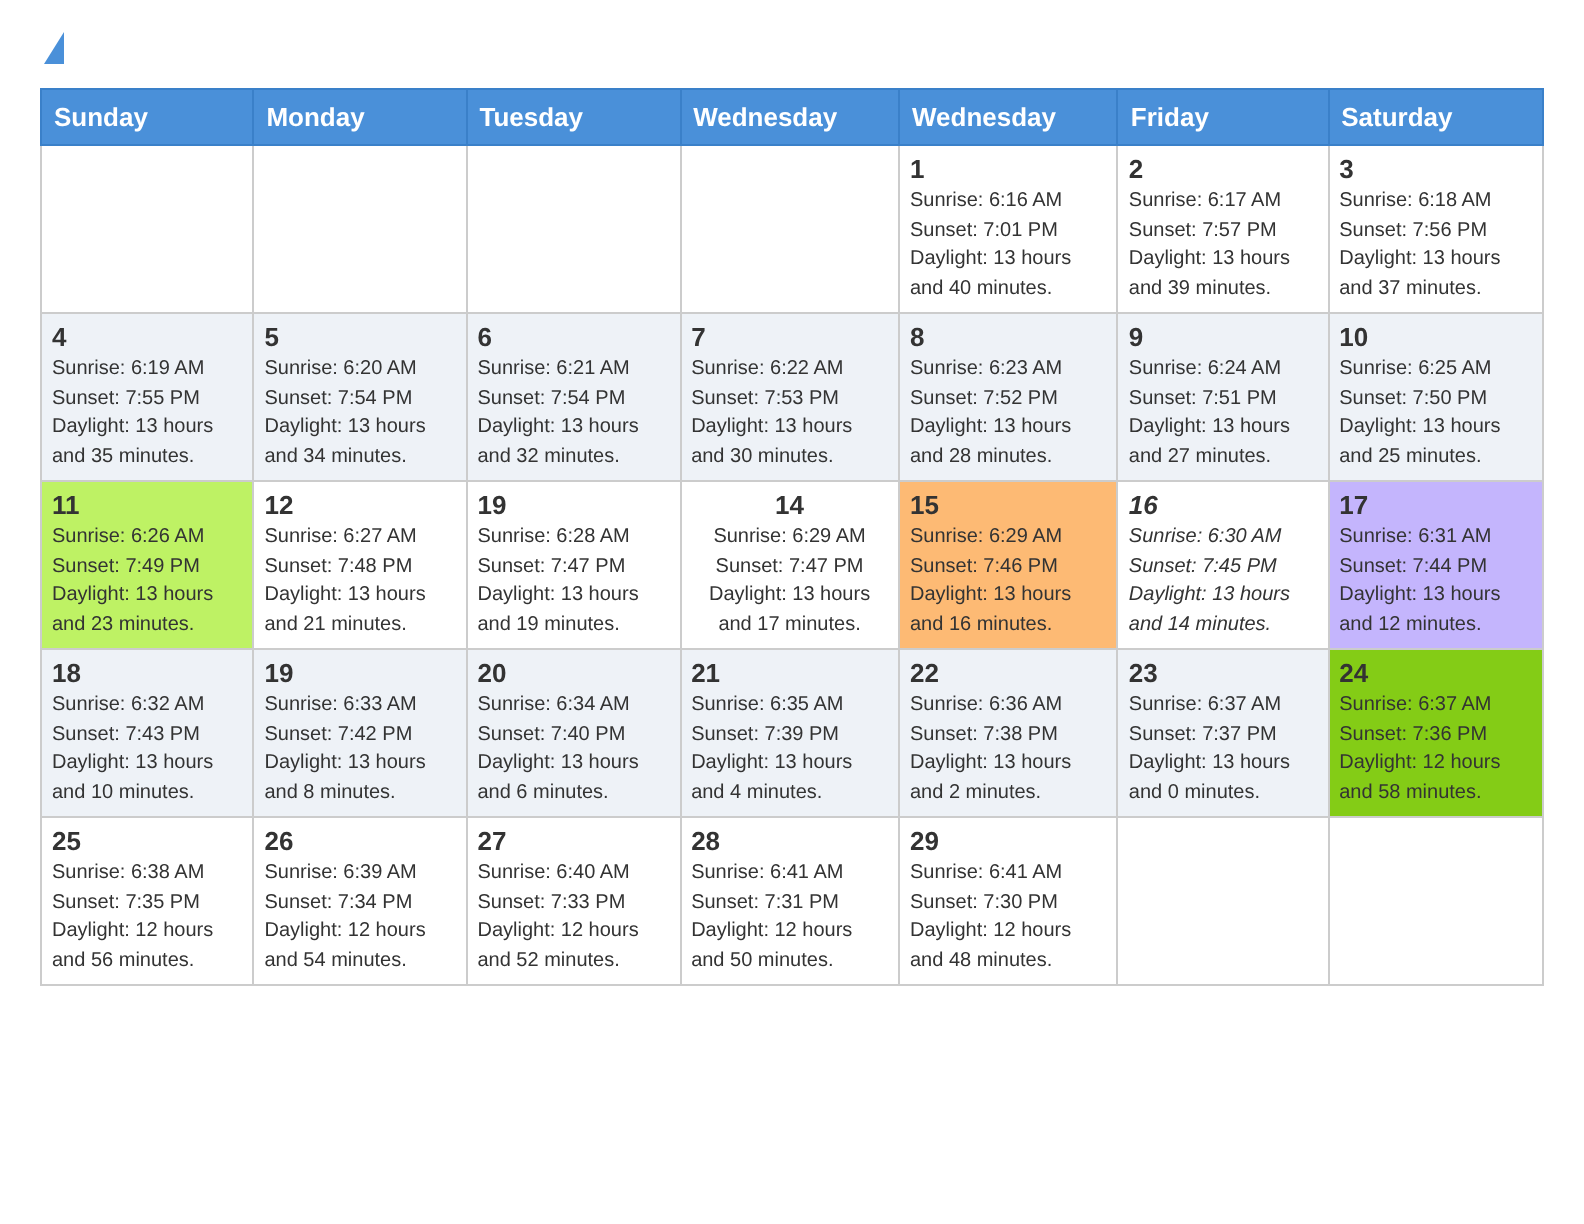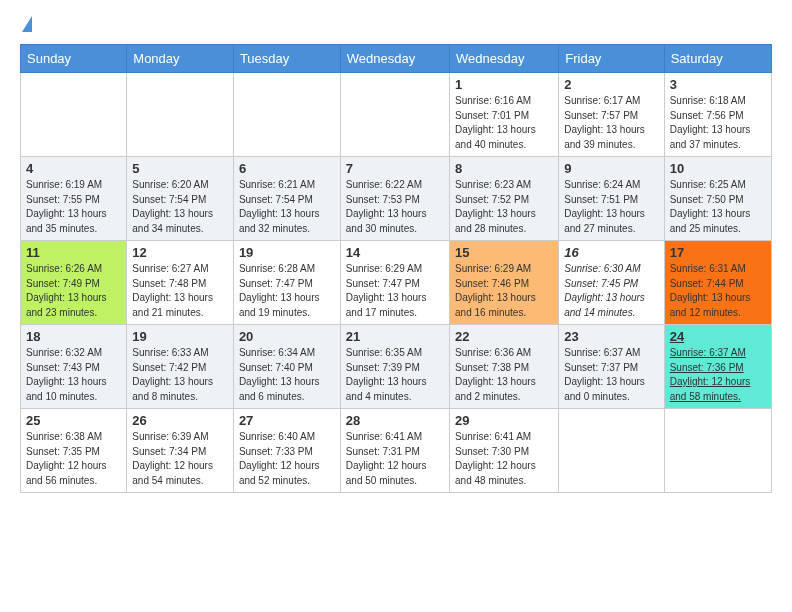--- a/index.html
+++ b/index.html
@@ -64,21 +64,21 @@
     }
     .calendar {
       width: 100%;
       border-collapse: collapse;
       border: 1px solid #ccc;
     }
     .calendar th {
       background: #4a90d9;
       color: #fff;
       font-size: 13px;
-      font-weight: normal;
+      font-weight: bold;
       padding: 6px 6px;
       text-align: left;
       border: 1px solid #3a80c9;
     }
     .calendar td {
       vertical-align: top;
       border: 1px solid #ccc;
       padding: 4px 5px;
       width: 113px;
       height: 82px;
@@ -231,42 +231,42 @@
 Daylight: 13 hours
 and 21 minutes.</div>
           </td>
           <td style="background: rgb(255, 255, 255);">
             <span class="day-number">19</span>
             <div class="day-info">Sunrise: 6:28 AM
 Sunset: 7:47 PM
 Daylight: 13 hours
 and 19 minutes.</div>
           </td>
-          <td style="background: rgb(255, 255, 255);">
+          <td style="background: rgb(255, 255, 255); text-align: center;">
             <span class="day-number">14</span>
             <div class="day-info">Sunrise: 6:29 AM
 Sunset: 7:47 PM
 Daylight: 13 hours
 and 17 minutes.</div>
           </td>
           <td style="background: #fdba74;">
             <span class="day-number">15</span>
             <div class="day-info">Sunrise: 6:29 AM
 Sunset: 7:46 PM
 Daylight: 13 hours
 and 16 minutes.</div>
           </td>
           <td style="background: rgb(255, 255, 255); font-style: italic;">
             <span class="day-number">16</span>
             <div class="day-info">Sunrise: 6:30 AM
 Sunset: 7:45 PM
 Daylight: 13 hours
 and 14 minutes.</div>
           </td>
-          <td style="background: #f97316;">
+          <td style="background: #c4b5fd;">
             <span class="day-number">17</span>
             <div class="day-info">Sunrise: 6:31 AM
 Sunset: 7:44 PM
 Daylight: 13 hours
 and 12 minutes.</div>
           </td>
         </tr>
         <tr>
           <td style="background: rgb(238, 242, 247);">
             <span class="day-number">18</span>
@@ -303,21 +303,21 @@
 Daylight: 13 hours
 and 2 minutes.</div>
           </td>
           <td style="background: rgb(238, 242, 247);">
             <span class="day-number">23</span>
             <div class="day-info">Sunrise: 6:37 AM
 Sunset: 7:37 PM
 Daylight: 13 hours
 and 0 minutes.</div>
           </td>
-          <td style="background: #5eead4; text-decoration: underline;">
+          <td style="background: #84cc16;">
             <span class="day-number">24</span>
             <div class="day-info">Sunrise: 6:37 AM
 Sunset: 7:36 PM
 Daylight: 12 hours
 and 58 minutes.</div>
           </td>
         </tr>
         <tr>
           <td style="background: rgb(255, 255, 255);">
             <span class="day-number">25</span>

